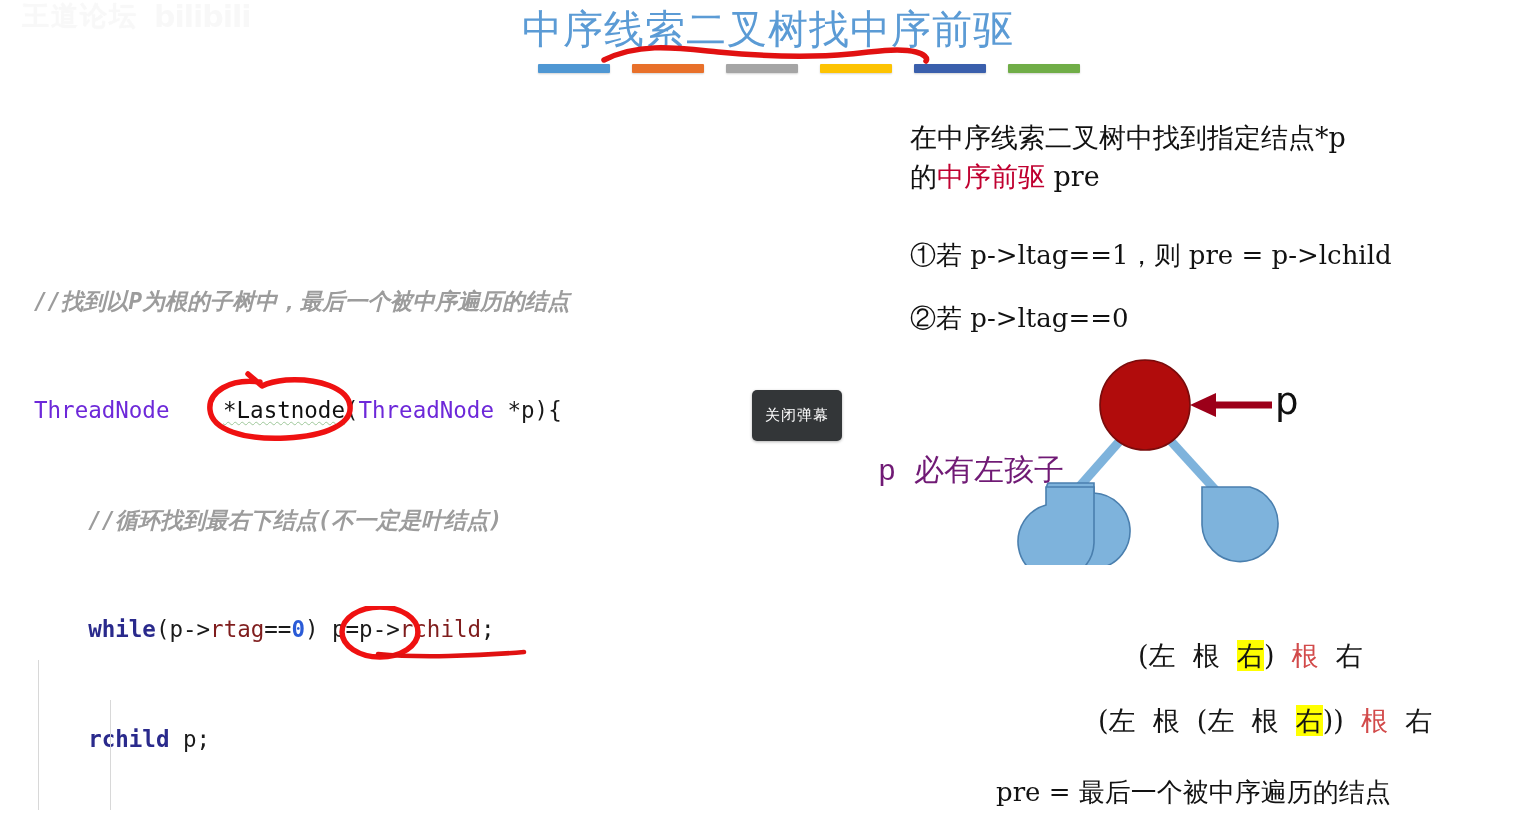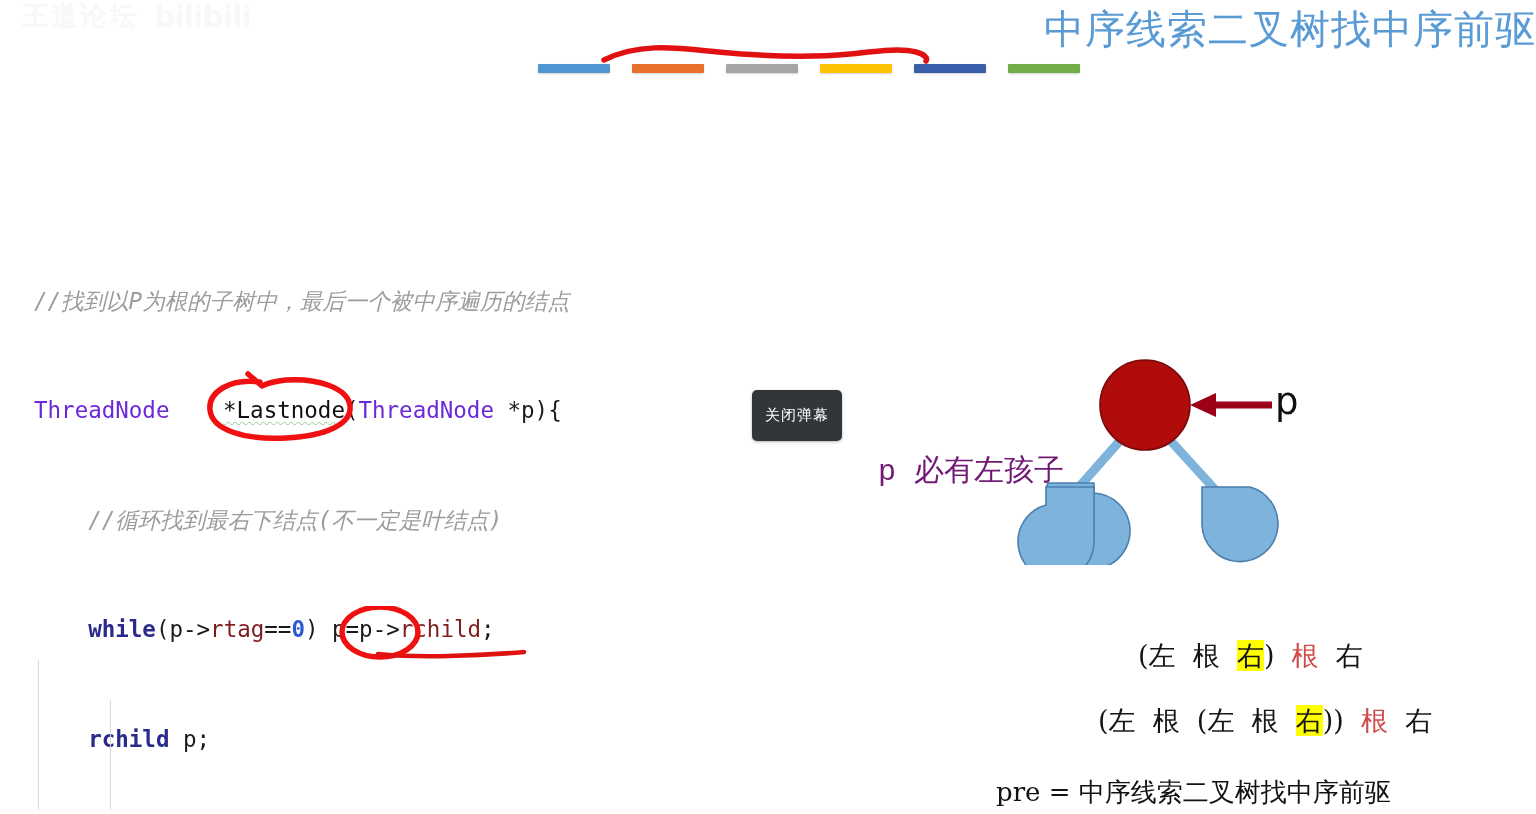--- a/index.html
+++ b/index.html
@@ -24,42 +24,42 @@
     font-size:27px;font-weight:700;color:#f4f4f4;
     letter-spacing:2px;text-shadow:0 0 1px #ededed;
   }
   .wm-logo{
     font-family:"DejaVu Sans","Liberation Sans",sans-serif;
     font-size:30px;font-weight:800;color:#f3f3f3;letter-spacing:-1px;
   }
 
   
   .title{
-    position:absolute;left:0;right:0;top:2px;text-align:right;
+    position:absolute;left:0;right:0;top:2px;text-align:center;
     font-family:"DejaVu Serif","Liberation Serif",serif;
     font-size:40px;color:#5b9bd5;letter-spacing:1px;
     white-space:nowrap;
   }
   .title-squiggle{position:absolute;left:600px;top:34px;}
   .barstrip{
     position:absolute;left:538px;top:64px;
     display:flex;gap:22px;
   }
   .barstrip i{display:block;width:72px;height:9px;border-radius:1px;
     box-shadow:0 1px 2px rgba(0,0,0,.18);}
 
   
   .code{
     position:absolute;left:34px;top:100px;width:890px;
     font-family:"DejaVu Sans Mono","Liberation Mono",monospace;
     font-size:22.5px;line-height:36.5px;color:#1a1a1a;
     white-space:pre;
   }
   .code .blk{margin-bottom:10px;}
-  .cmt{color:#9c9c9c;font-style:italic;font-weight:400;}
+  .cmt{color:#9c9c9c;font-style:italic;font-weight:700;}
   .typ{color:#6d28d9;}
   .kw{color:#2a2a8c;font-weight:bold;}
   .fn{color:#101010;margin-left:40px;}
   .num{color:#2a5bd7;font-weight:bold;}
   .fld{color:#7f1d1d;}
   .sq{ text-decoration: underline wavy #9ec79a; text-decoration-thickness:1px;
        text-underline-offset:3px;}
   .guide{position:absolute;width:1px;background:#d8d8d8;}
 
   
@@ -142,20 +142,26 @@
              C148,20 118,10 86,12 C76,13 68,15 62,18 L48,6" stroke="#ef1111" stroke-width="5.5" fill="none" stroke-linecap="round" stroke-linejoin="round"></path>
   </svg>
 
   <svg class="annot" style="left:338px;top:606px;" width="210" height="62" viewBox="0 0 210 62">
     <ellipse cx="42" cy="26" rx="38" ry="25" stroke="#ef1111" stroke-width="5.5" fill="none"></ellipse>
     <path d="M40,48 C80,52 140,50 186,46" stroke="#e01111" stroke-width="4.5" fill="none" stroke-linecap="round"></path>
   </svg>
 
   <div class="danmu">关闭弹幕</div>
 
+  <div class="rpanel">
+    <div class="rline">在中序线索二叉树中找到指定结点*p</div>
+    <div class="rline"><span>的</span><span class="red">中序前驱</span><span> pre</span></div>
+    <div class="rcond" style="margin-top:42px;">①若 p-&gt;ltag==1，则 pre = p-&gt;lchild</div>
+    <div class="rcond" style="margin-top:28px;">②若 p-&gt;ltag==0</div>
+  </div>
 
   <div class="tree">
     <svg width="460" height="210" viewBox="0 0 460 210">
 
       <line x1="252" y1="72" x2="192" y2="140" stroke="#7eb3dc" stroke-width="9"></line>
       <line x1="278" y1="72" x2="340" y2="140" stroke="#7eb3dc" stroke-width="9"></line>
 
       <path d="M176,138 L176,188 A38,38 0 1 0 214,138 Z
                M214,138 L214,128 L168,128 A10,10 0 0 0 168,138 Z" fill="#7eb3dc" stroke="#4a7fae" stroke-width="1.6"></path>
       <path d="M166,132 h48 v56 a38,38 0 1 1 -48,-38 z" fill="#7eb3dc" stroke="#4a7fae" stroke-width="1.6"></path>
@@ -178,15 +184,15 @@
 
 
   <div class="trav" style="left:1098px;top:638px;margin-left:40px;">
     <span>(左&nbsp;&nbsp;根&nbsp;&nbsp;</span><span class="hl">右</span><span>)</span><span>&nbsp;&nbsp;</span><span class="kgen">根</span><span>&nbsp;&nbsp;</span><span>右</span>
   </div>
 
   <div class="trav" style="left:1098px;top:703px;">
     <span>(左&nbsp;&nbsp;根&nbsp;&nbsp;(左&nbsp;&nbsp;根&nbsp;&nbsp;</span><span class="hl">右</span><span>))</span><span>&nbsp;&nbsp;</span><span class="kgen">根</span><span>&nbsp;&nbsp;</span><span>右</span>
   </div>
 
-  <div class="prefoot">pre = 中序线索二叉树找中序前驱</div>
+  <div class="prefoot">pre = 最后一个被中序遍历的结点</div>
 
 </div>
 
 </body></html>

